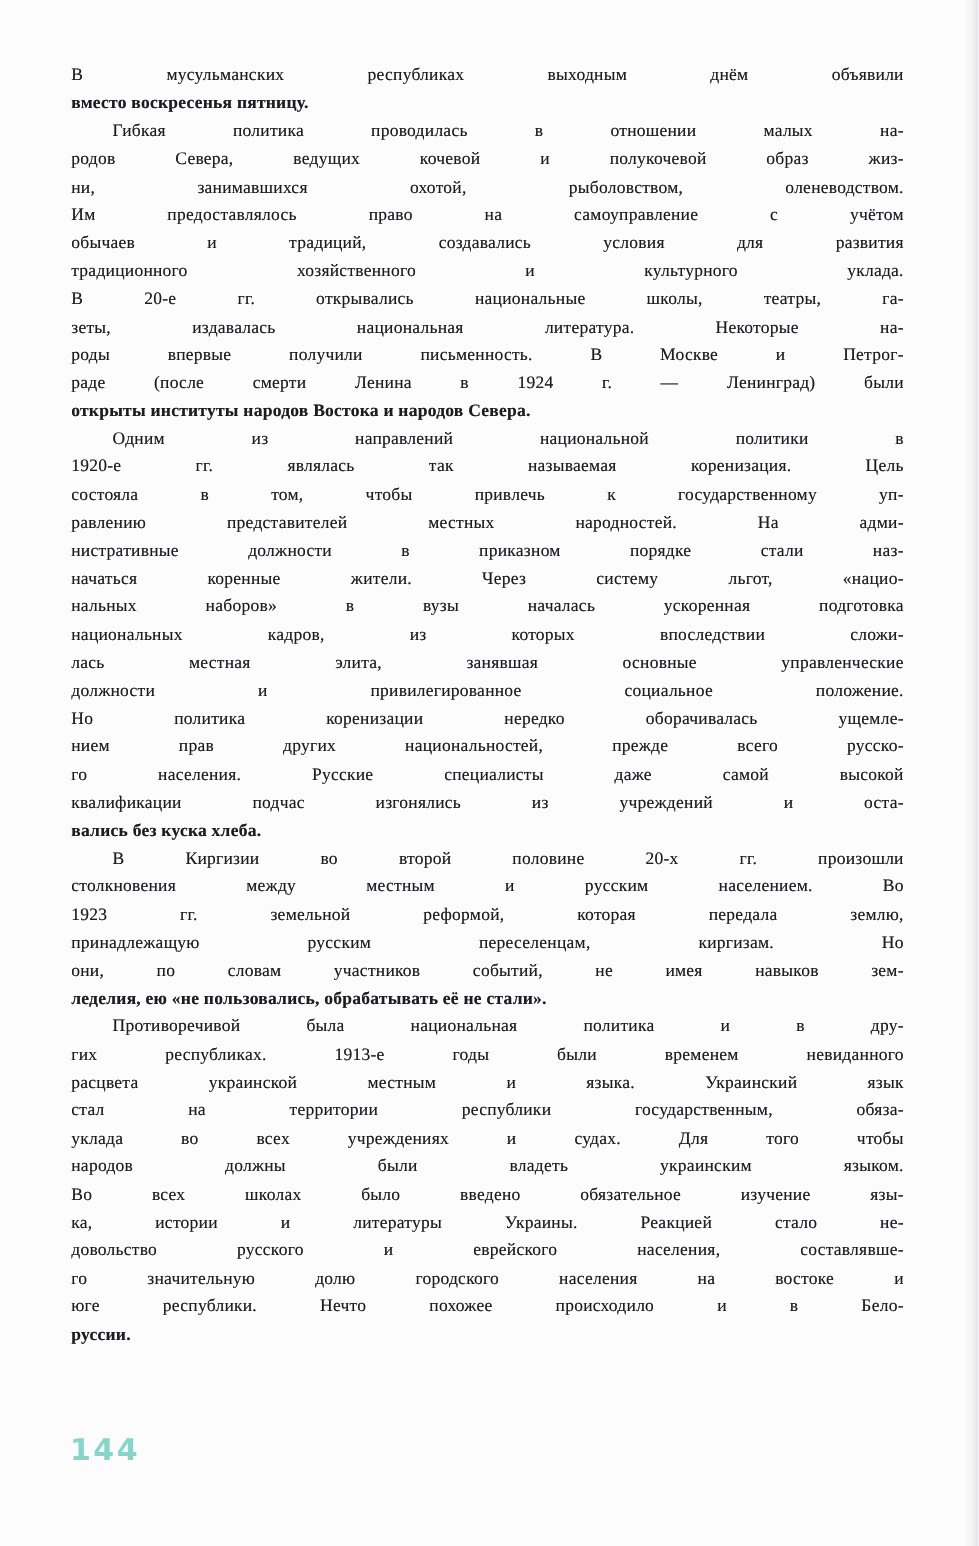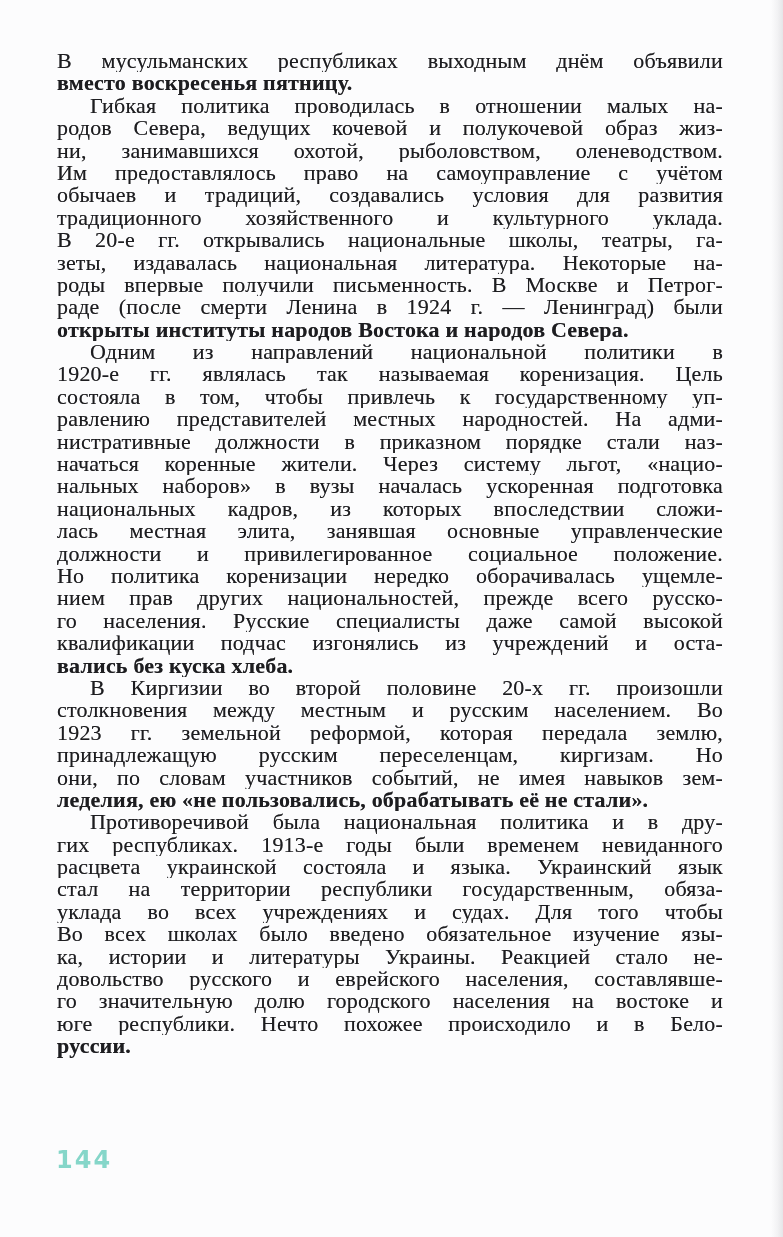--- a/index.html
+++ b/index.html
@@ -12,21 +12,21 @@
     overflow: hidden;
     font-family: "Liberation Serif", "DejaVu Serif", serif;
   }
 
   .text-block {
     position: absolute;
     left: 57px;
     top: 50px;
     width: 666px;
     color: #1d1d20;
-    font-size: 22px;
+    font-size: 14px;
     line-height: 22.4px;
     letter-spacing: 0.2px;
     text-shadow: 0 0 0.45px rgba(20,20,22,0.55);
   }
 
   .paragraph { margin: 0; }
 
   .line {
     text-align: justify;
     text-align-last: justify;
@@ -104,23 +104,24 @@
         <div class="line indent">В Киргизии во второй половине 20-х гг. произошли</div>
         <div class="line">столкновения между местным и русским населением. Во</div>
         <div class="line">1923 гг. земельной реформой, которая передала землю,</div>
         <div class="line">принадлежащую русским переселенцам, киргизам. Но</div>
         <div class="line">они, по словам участников событий, не имея навыков зем-</div>
         <div class="line last">леделия, ею «не пользовались, обрабатывать её не стали».</div>
       </div>
       <div class="paragraph">
         <div class="line indent">Противоречивой была национальная политика и в дру-</div>
         <div class="line">гих республиках. 1913-е годы были временем невиданного</div>
-        <div class="line">расцвета украинской состояла и языка. Украинский язык</div>
+        <div class="line">расцвета украинской местным и языка. Украинский язык</div>
         <div class="line">стал на территории республики государственным, обяза-</div>
         <div class="line">уклада во всех учреждениях и судах. Для того чтобы</div>
+        <div class="line">народов должны были владеть украинским языком.</div>
         <div class="line">Во всех школах было введено обязательное изучение язы-</div>
         <div class="line">ка, истории и литературы Украины. Реакцией стало не-</div>
         <div class="line">довольство русского и еврейского населения, составлявше-</div>
         <div class="line">го значительную долю городского населения на востоке и</div>
         <div class="line">юге республики. Нечто похожее происходило и в Бело-</div>
         <div class="line last">руссии.</div>
       </div>
     </div>
   <div class="page-number">144</div>
   <div class="scan-edge"></div>

